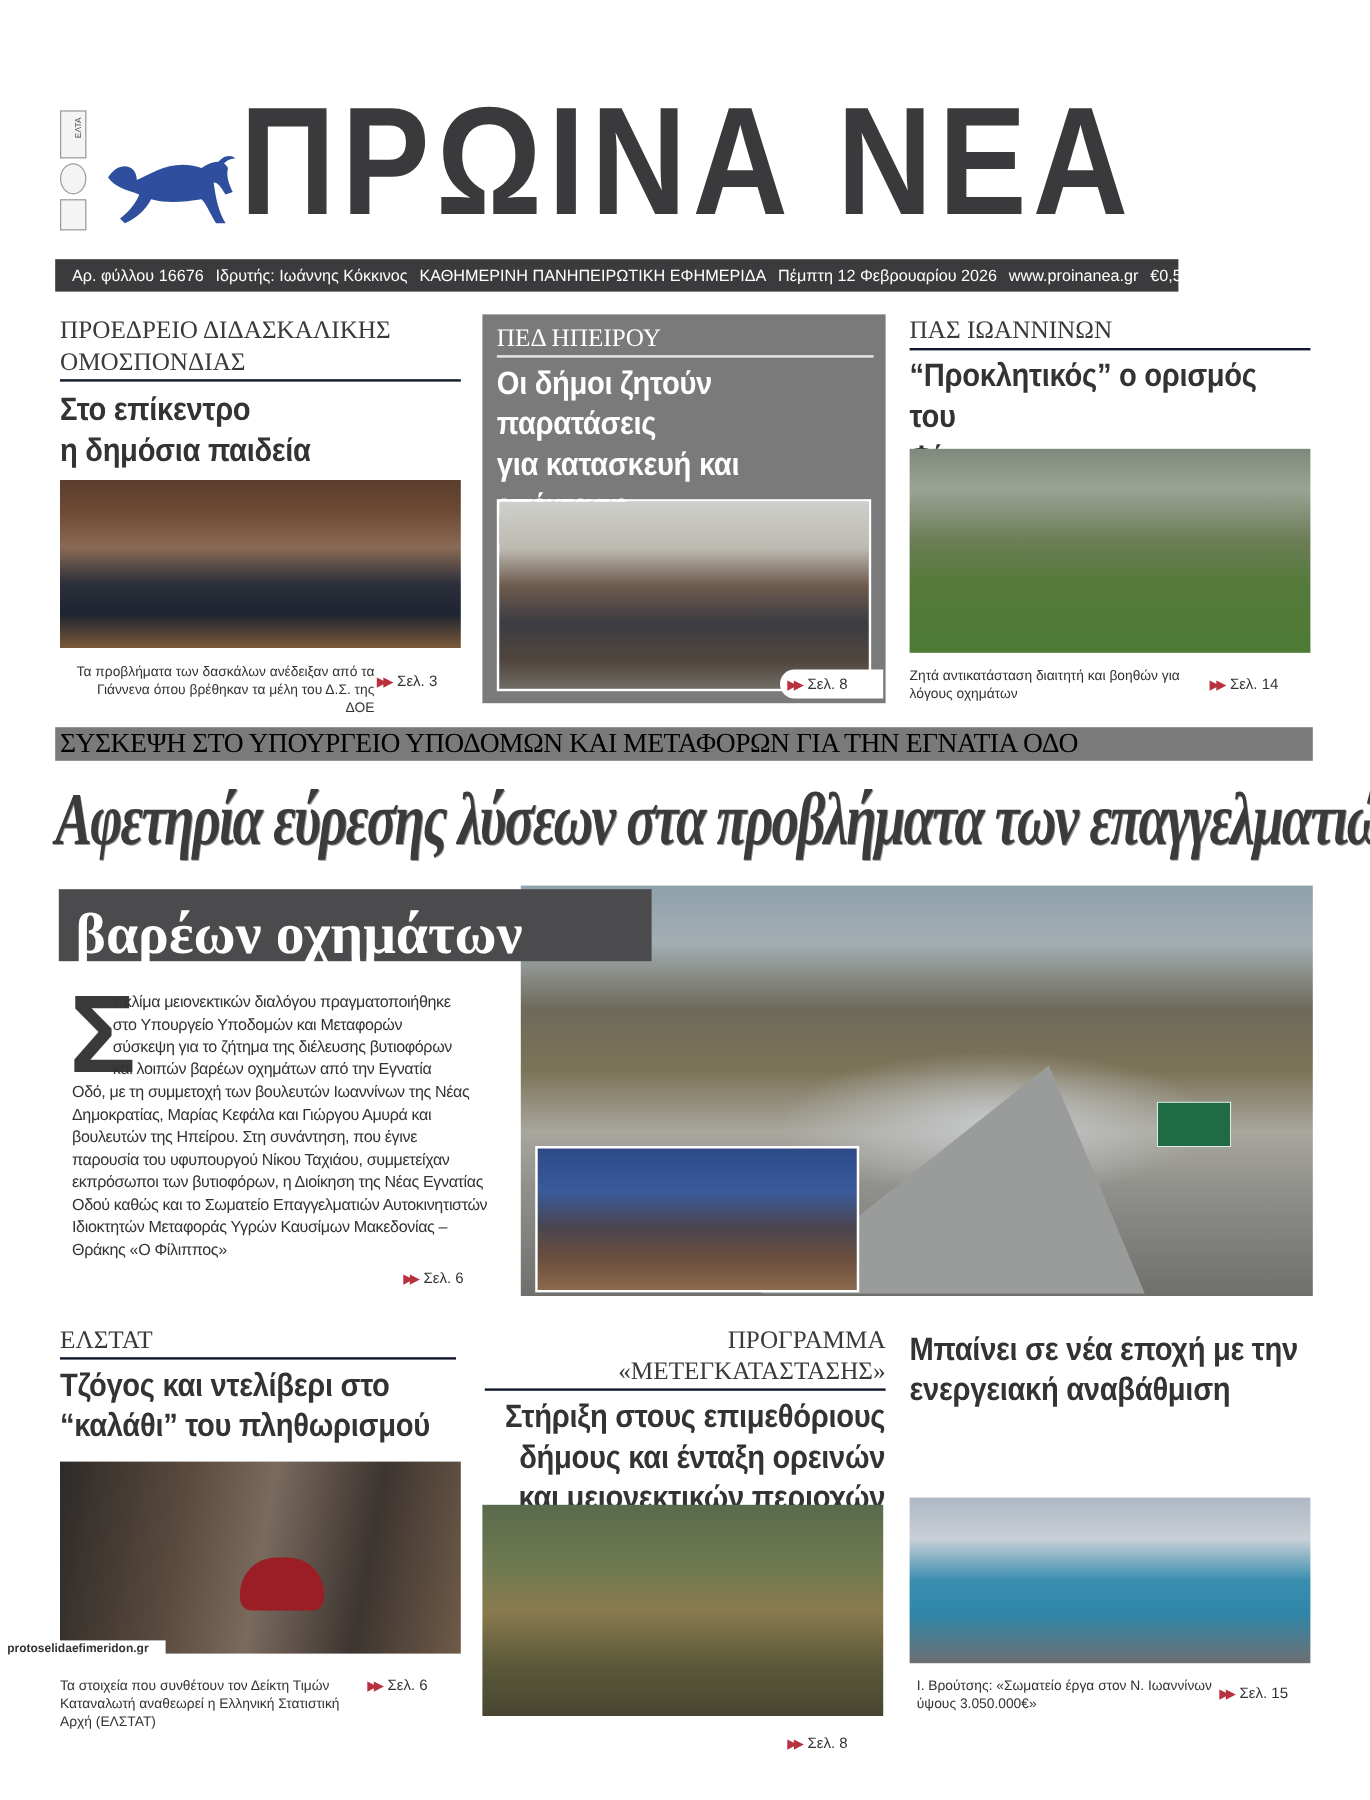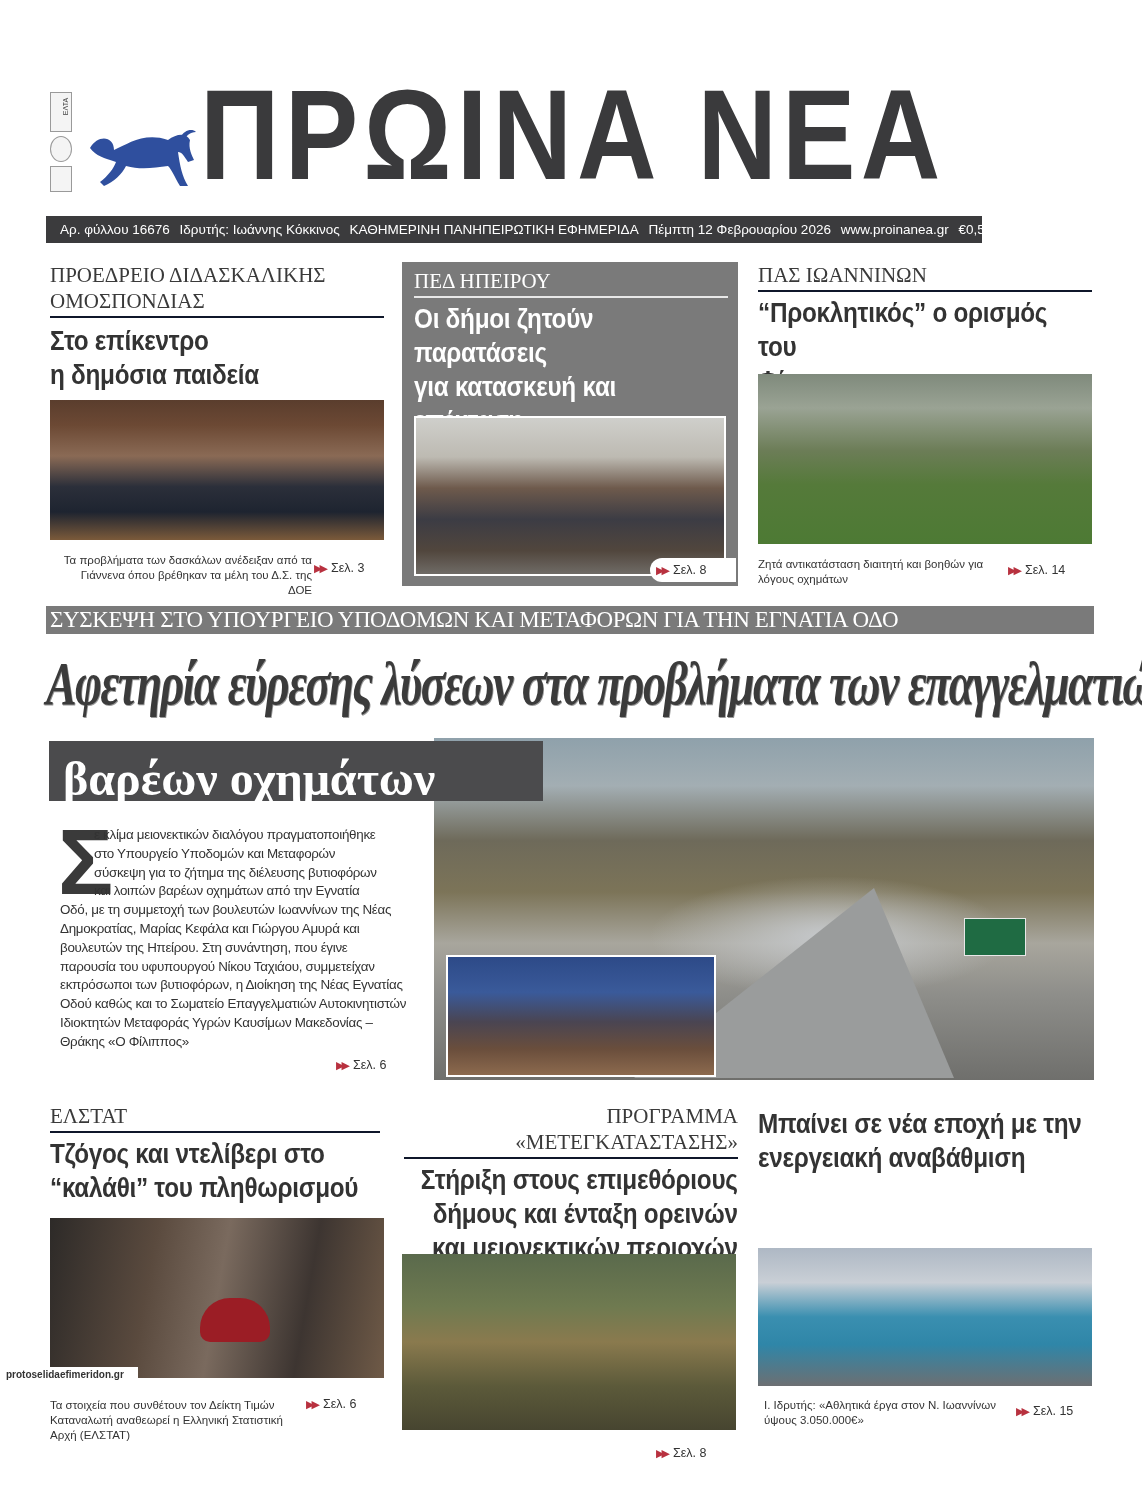--- a/index.html
+++ b/index.html
@@ -65,21 +65,21 @@
   
   #a3 { left: 758px; top: 262px; width: 334px; }
   #a3 .headline { margin-top: 4px; }
   #a3-photo { left: 758px; top: 374px; width: 334px; height: 170px;
     background: linear-gradient(180deg,#7f8a7c 0%,#9aa394 20%,#6c7d57 45%,#557a3a 65%,#4d7a34 100%); }
   #a3-cap { left: 758px; top: 557px; width: 250px; }
   #a3-ref { left: 1008px; top: 563px; }
 
   
   .supbar { left: 46px; top: 606px; width: 1048px; height: 28px; background: #7a7a7a;
-    font-family: "Liberation Serif", serif; color: #ffffff; font-size: 23px; line-height: 28px; padding-left: 4px;
+    font-family: "Liberation Serif", serif; color: #000000; font-size: 23px; line-height: 28px; padding-left: 4px;
     white-space: nowrap; overflow: hidden; letter-spacing: -0.4px; }
   .main-headline { left: 46px; top: 638px; width: 1060px; height: 90px;
     font-family: "Liberation Serif", serif; font-weight: bold; font-style: italic;
     font-size: 62px; line-height: 90px; color: #3b3b3b; white-space: nowrap;
     transform: scaleX(0.74); transform-origin: left top; letter-spacing: -2px;
     text-shadow: 1px 1px 0 #999; }
   .main-sub { left: 49px; top: 741px; width: 494px; height: 60px; background: #4b4b4d;
     font-family: "Liberation Serif", serif; font-weight: bold; color: #fff; font-size: 48px; line-height: 76px; padding-left: 14px; white-space: nowrap; }
   #main-photo { left: 434px; top: 738px; width: 660px; height: 342px;
     background:
@@ -243,16 +243,16 @@
   <span class="arr">▶▶</span><span>Σελ. 8</span>
 </div>
 
 <div class="abs" id="b3">
   <div class="headline">
     <div>Μπαίνει σε νέα εποχή με την</div>
     <div>ενεργειακή αναβάθμιση</div>
   </div>
 </div>
 <div class="abs photo" id="b3-photo"></div>
-<div class="abs caption" id="b3-cap">Ι. Ιδρυτής: «Αθλητικά έργα στον Ν. Ιωαννίνων ύψους 3.050.000€»</div>
+<div class="abs caption" id="b3-cap">Ι. Βρούτσης: «Σωματείο έργα στον Ν. Ιωαννίνων ύψους 3.050.000€»</div>
 <div class="abs pageref" id="b3-ref">
   <span class="arr">▶▶</span><span>Σελ. 15</span>
 </div>
 
 </body></html>

